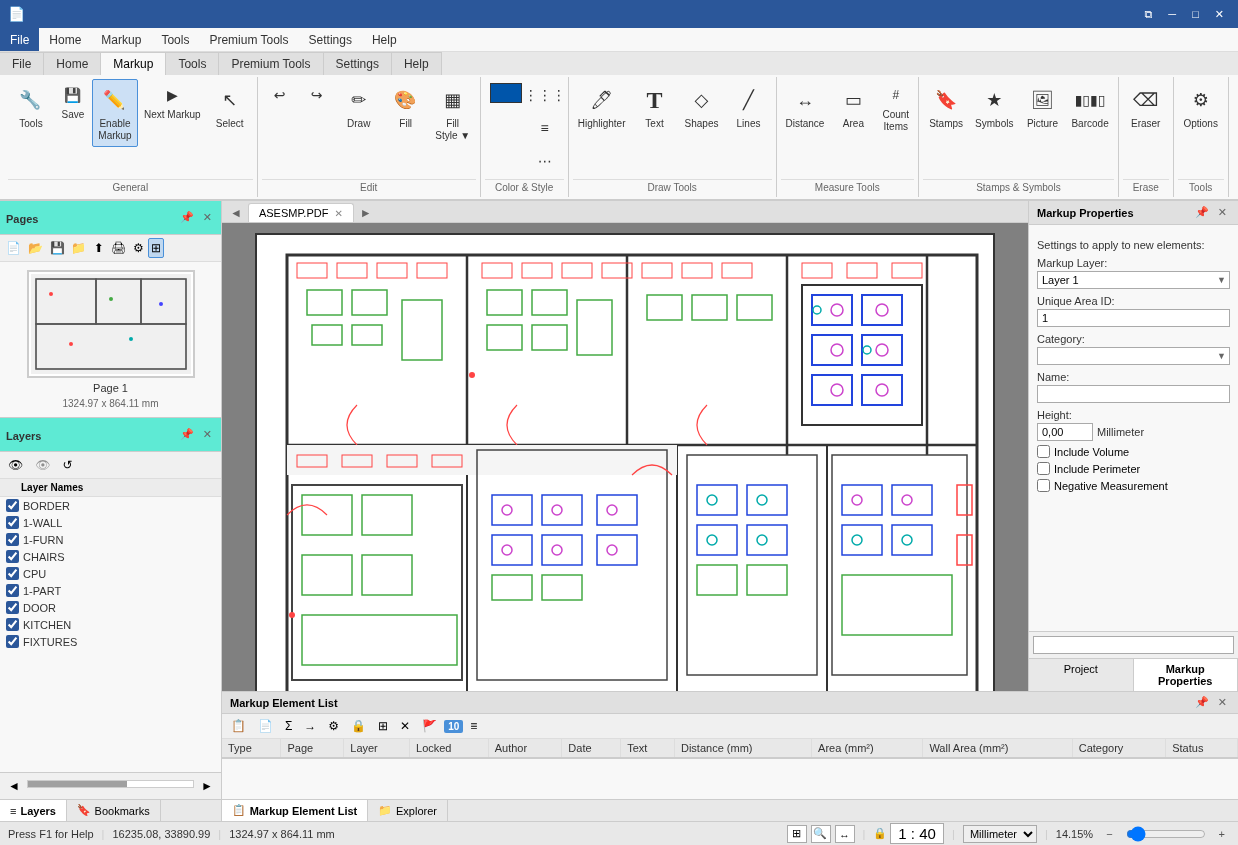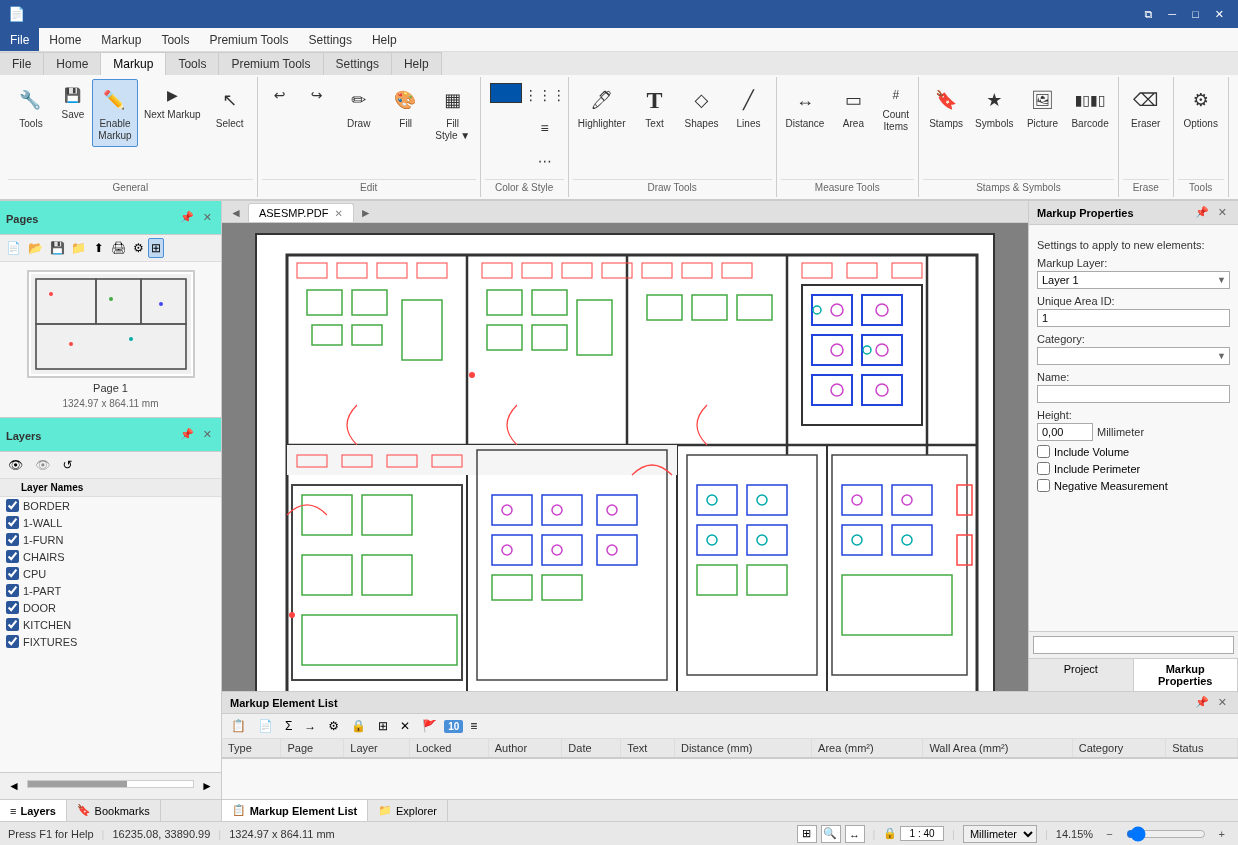--- a/index.html
+++ b/index.html
@@ -115,21 +115,21 @@
     .bottom-panel-tab { padding: 4px 10px; font-size: 11px; cursor: pointer; border-right: 1px solid #ccc; display: flex; align-items: center; gap: 4px; }
     .bottom-panel-tab.active { background: #fff; font-weight: bold; }
 
     
     .status-bar { background: #e8e8e8; border-top: 1px solid #ccc; height: 24px; display: flex; align-items: center; gap: 8px; padding: 0 8px; font-size: 11px; color: #333; }
     .status-sep { color: #ccc; }
     .status-section { display: flex; align-items: center; gap: 4px; }
     .status-btn { background: none; border: none; cursor: pointer; padding: 1px 4px; font-size: 11px; color: #555; border: 1px solid transparent; }
     .status-icon-btn { width: 20px; height: 18px; border: 1px solid #aaa; background: white; cursor: pointer; display: flex; align-items: center; justify-content: center; font-size: 11px; }
     .status-scale { display: flex; align-items: center; gap: 3px; }
-    .status-input { width: 44px; border: 1px solid #aaa; padding: 1px 3px; font-size: 10px; text-align: center; }
+    .status-input { width: 54px; border: 1px solid #aaa; padding: 1px 3px; font-size: 15px; text-align: center; }
     .status-select { border: 1px solid #aaa; padding: 1px 2px; font-size: 11px; }
 
     
     ::-webkit-scrollbar { width: 8px; height: 8px; }
     ::-webkit-scrollbar-track { background: #f0f0f0; }
     ::-webkit-scrollbar-thumb { background: #c0c0c0; border-radius: 4px; }
   </style>
 </head>
 <body>
 

